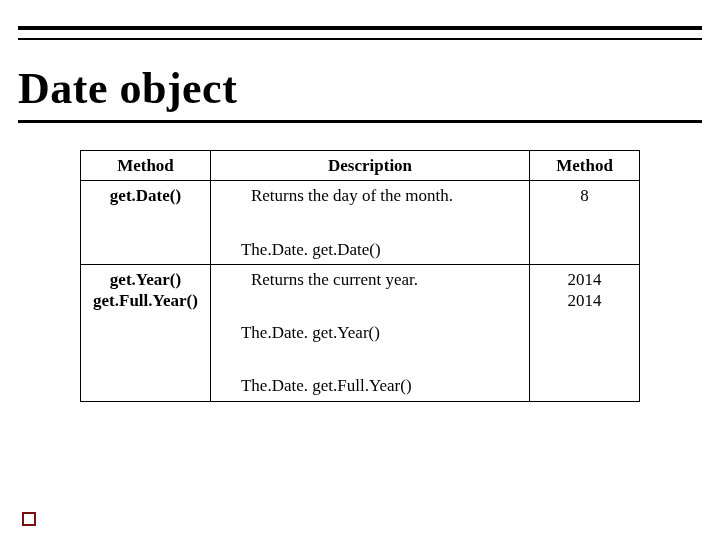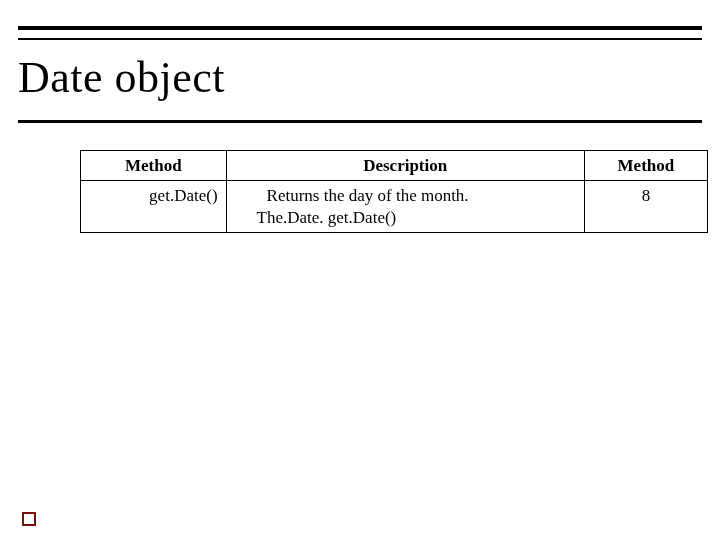--- a/index.html
+++ b/index.html
@@ -23,23 +23,23 @@
     left: 18px;
     right: 18px;
     top: 26px;
     height: 8px;
     border-top: 4px solid #000;
     border-bottom: 2px solid #000;
   }
   .title {
     position: absolute;
     left: 18px;
-    top: 52px;
+    top: 63px;
     font-size: 44px;
-    font-weight: 400;
+    font-weight: 700;
     letter-spacing: 0.5px;
   }
   .title-rule {
     position: absolute;
     left: 18px;
     right: 18px;
     top: 120px;
     border-top: 3px solid #000;
   }
   .accent-square {
@@ -48,49 +48,50 @@
     bottom: 14px;
     width: 14px;
     height: 14px;
     border: 2px solid #7a1010;
     box-sizing: border-box;
   }
   table.methods {
     position: absolute;
     left: 80px;
     top: 150px;
-    width: 628px;
+    width: 560px;
     border-collapse: collapse;
     font-size: 17px;
     line-height: 1.25;
   }
   table.methods th,
   table.methods td {
     border: 1px solid #000;
     padding: 4px 8px;
     vertical-align: top;
   }
   table.methods th {
     font-weight: 700;
     text-align: center;
     white-space: nowrap;
   }
   col.col-method { width: 130px; }
   col.col-desc   { width: 320px; }
   col.col-ret    { width: 110px; }
-  td.method-cell { text-align: right; }
+  td.method-cell { text-align: center; font-weight: bold; }
   td.desc-cell   { text-align: left; }
   td.returns-cell {
     text-align: center;
     vertical-align: middle;
   }
   .desc-main { display: block; margin-left: 32px; }
   .desc-sub  {
     display: block;
     padding-left: 22px;
+    margin-top: 32px;
   }
 </style>
 </head>
 <body>
 
 <div class="slide">
   <div class="top-rule"></div>
   <div class="title">Date object</div>
   <div class="title-rule"></div>
 
@@ -109,17 +110,26 @@
     </thead>
     <tbody>
         <tr>
           <td class="method-cell">get.Date()</td>
           <td class="desc-cell">
             <span class="desc-main">Returns the day of the month.</span>
             <span class="desc-sub">The.Date. get.Date()</span>
           </td>
           <td class="returns-cell">8</td>
         </tr>
+        <tr>
+          <td class="method-cell">get.Year()<br>get.Full.Year()</td>
+          <td class="desc-cell">
+            <span class="desc-main">Returns the current year.</span>
+            <span class="desc-sub">The.Date. get.Year()</span>
+            <span class="desc-sub">The.Date. get.Full.Year()</span>
+          </td>
+          <td class="returns-cell">2014<br>2014</td>
+        </tr>
       </tbody>
   </table>
 
   <div class="accent-square"></div>
 </div>
 
 </body></html>

